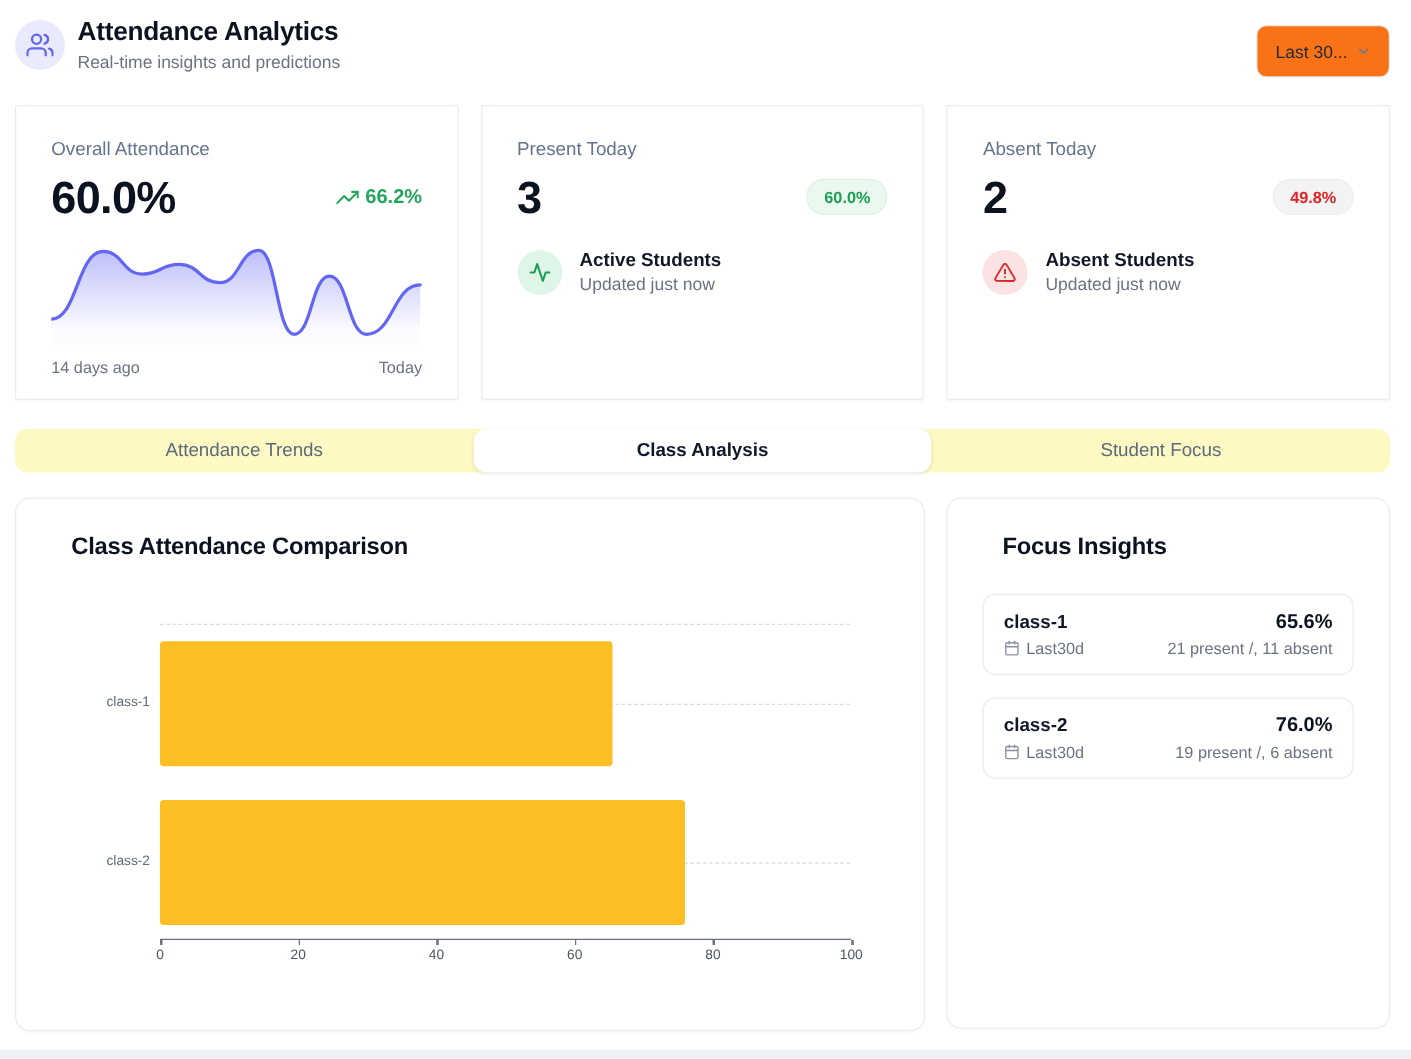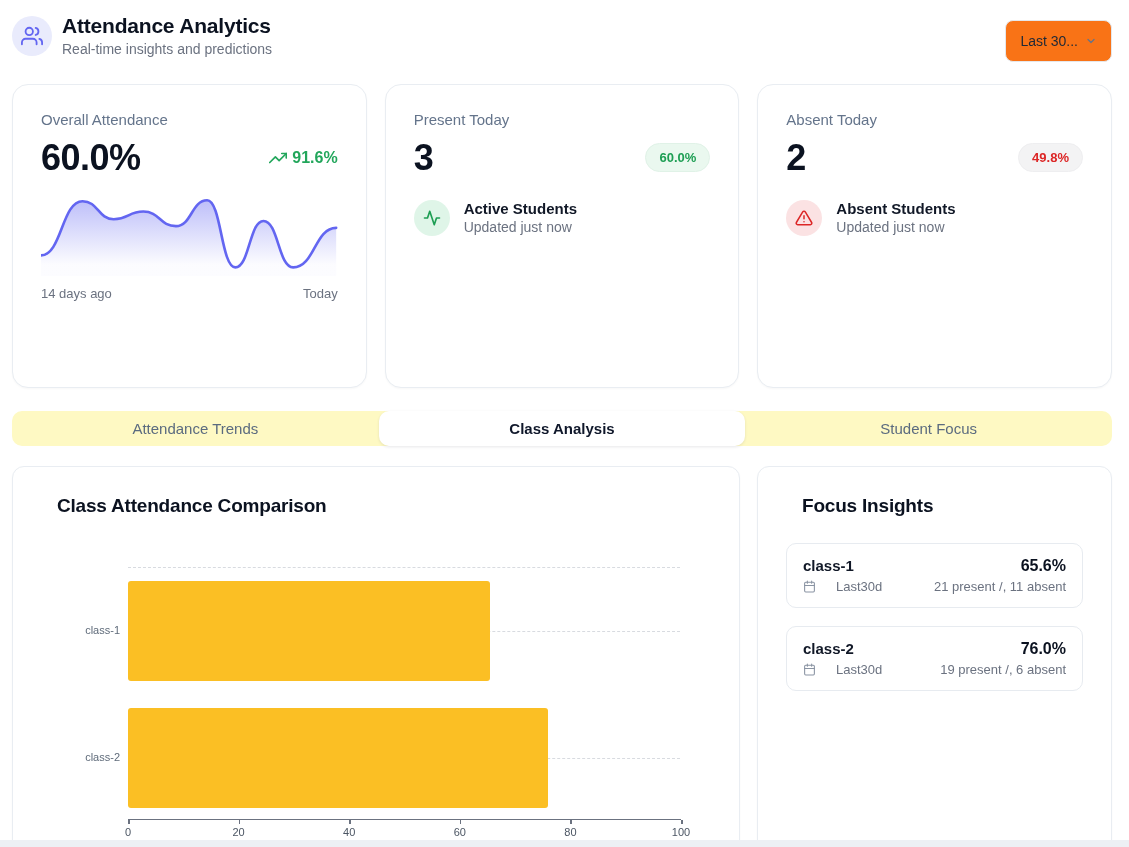--- a/index.html
+++ b/index.html
@@ -13,21 +13,21 @@
   }
   
   .header { display:flex; justify-content:space-between; align-items:flex-start; padding:14px 17px 0 12px; }
   .header-left { display:flex; align-items:flex-start; gap:10px; }
   .avatar-circle { width:40px; height:40px; border-radius:50%; background:#e9ebfc; display:flex; align-items:center; justify-content:center; margin-top:2px; }
   .page-title { font-size:21px; font-weight:700; color:#0b1220; letter-spacing:-0.2px; }
   .page-subtitle { font-size:14px; color:#6b7280; margin-top:3px; }
   .range-btn { margin-top:6px; display:flex; align-items:center; gap:7px; background:#f97316; border:1px solid #e5e7eb; border-radius:8px; padding:12px 14px; font-size:14px; color:#1f2937; cursor:pointer; font-family:inherit; }
   
   .stats { display:grid; grid-template-columns:repeat(3,1fr); gap:18px; margin:22px 17px 0 12px; }
-  .card { background:#fff; border:1px solid #e9edf2; border-radius:16px; padding:26px 28px; height:304px; box-shadow:0 1px 2px rgba(16,24,40,0.03); }
+  .card { background:#fff; border:1px solid #e9edf2; border-radius:2px; padding:26px 28px; height:236px; box-shadow:0 1px 2px rgba(16,24,40,0.03); }
   .card-label { font-size:15px; color:#64748b; }
   .value-row { display:flex; align-items:center; justify-content:space-between; margin-top:10px; }
   .big-value { font-size:36px; font-weight:800; color:#0b1220; letter-spacing:-0.5px; line-height:1.1; }
   .trend { display:flex; align-items:center; gap:5px; color:#22a65b; font-size:16px; font-weight:600; }
   .badge { font-size:13px; font-weight:700; padding:6px 13px; border-radius:999px; }
   .badge--green { background:#eaf8ef; color:#1d9e53; border:1px solid #e0f2e7; }
   .badge--red { background:#f3f3f4; color:#d factionc2626; }
   .badge--red { background:#f3f3f4; color:#dc2626; border:1px solid #eeeef0; }
   .spark-wrap { margin-top:12px; height:86px; }
   .spark-wrap svg { width:100%; height:100%; display:block; }
@@ -58,21 +58,21 @@
   .axis .tick { position:absolute; top:0; width:1.5px; height:4px; background:#6b7280; }
   .tick-labels { position:absolute; left:87px; top:279px; width:553px; height:14px; }
   .tick-labels span { position:absolute; transform:translateX(-50%); font-size:11px; color:#4b5563; }
   
   .insights-list { margin-top:26px; display:flex; flex-direction:column; gap:18px; }
   .insight-item { border:1px solid #e7ebf0; border-radius:10px; padding:13px 16px; }
   .insight-top { display:flex; justify-content:space-between; align-items:baseline; }
   .insight-name { font-size:15px; font-weight:600; color:#111827; }
   .insight-pct { font-size:16px; font-weight:700; color:#0b1220; }
   .insight-bottom { display:flex; justify-content:space-between; align-items:center; margin-top:4px; }
-  .insight-range { display:flex; align-items:center; gap:20px; font-size:13px; color:#6b7280; }
+  .insight-range { display:flex; align-items:center; gap:5px; font-size:13px; color:#6b7280; }
   .insight-detail { font-size:13px; color:#6b7280; }
   
   .bottom-strip { position:absolute; left:0; bottom:0; width:100%; height:7px; background:#edf0f4; }
   svg.icon { display:block; }
 </style>
 </head>
 <body>
 
 <div class="header">
   <div class="header-left">
@@ -101,21 +101,21 @@
 
   <div class="card">
     <div class="card-label">Overall Attendance</div>
     <div class="value-row">
       <div class="big-value">60.0%</div>
       <div class="trend">
         <svg class="icon" width="18" height="18" viewBox="0 0 24 24" fill="none" stroke="#22a65b" stroke-width="2.2" stroke-linecap="round" stroke-linejoin="round">
             <polyline points="23 6 13.5 15.5 8.5 10.5 1 18"></polyline>
             <polyline points="17 6 23 6 23 12"></polyline>
           </svg>
-        <span>91.6%</span>
+        <span>66.2%</span>
       </div>
     </div>
     <div class="spark-wrap">
       <svg viewBox="0 0 100 100" preserveAspectRatio="none">
         <defs>
           <linearGradient id="sparkGrad" x1="0" y1="0" x2="0" y2="1">
             <stop offset="0%" stop-color="#6366f1" stop-opacity="0.42"></stop>
             <stop offset="85%" stop-color="#6366f1" stop-opacity="0.02"></stop>
           </linearGradient>
         </defs>

